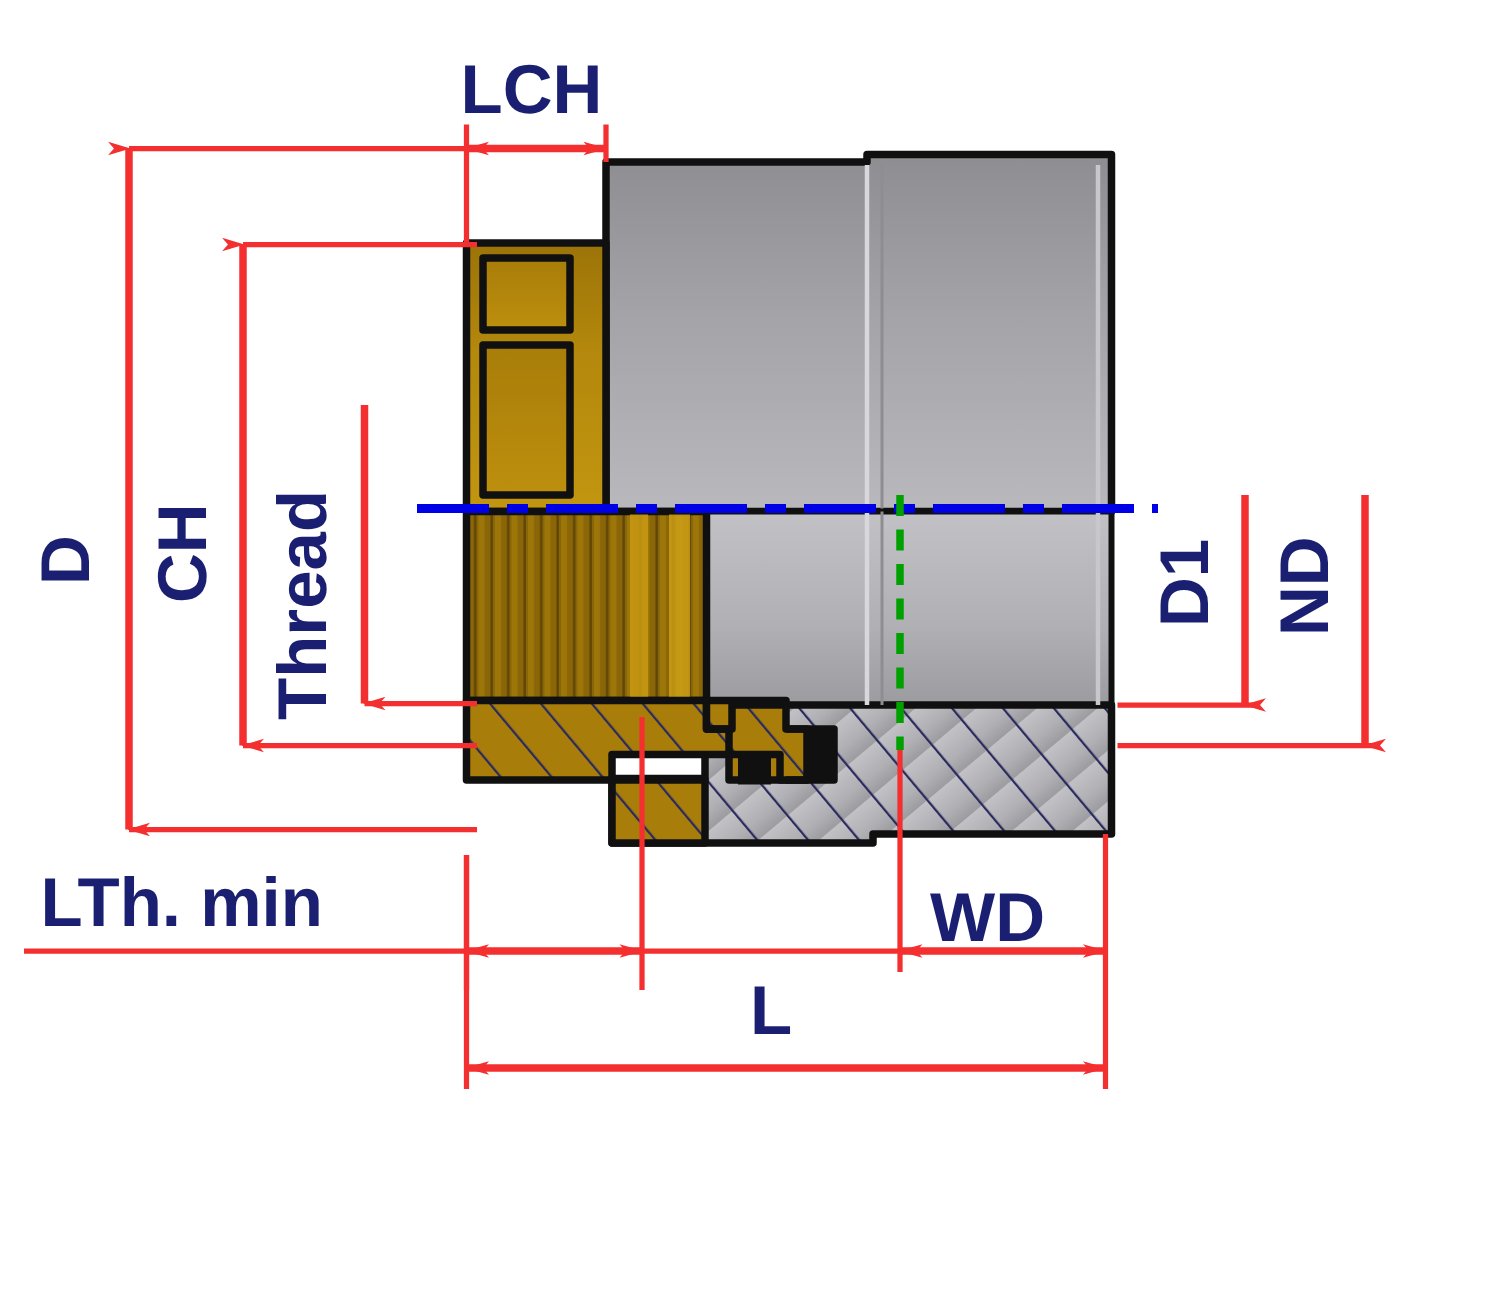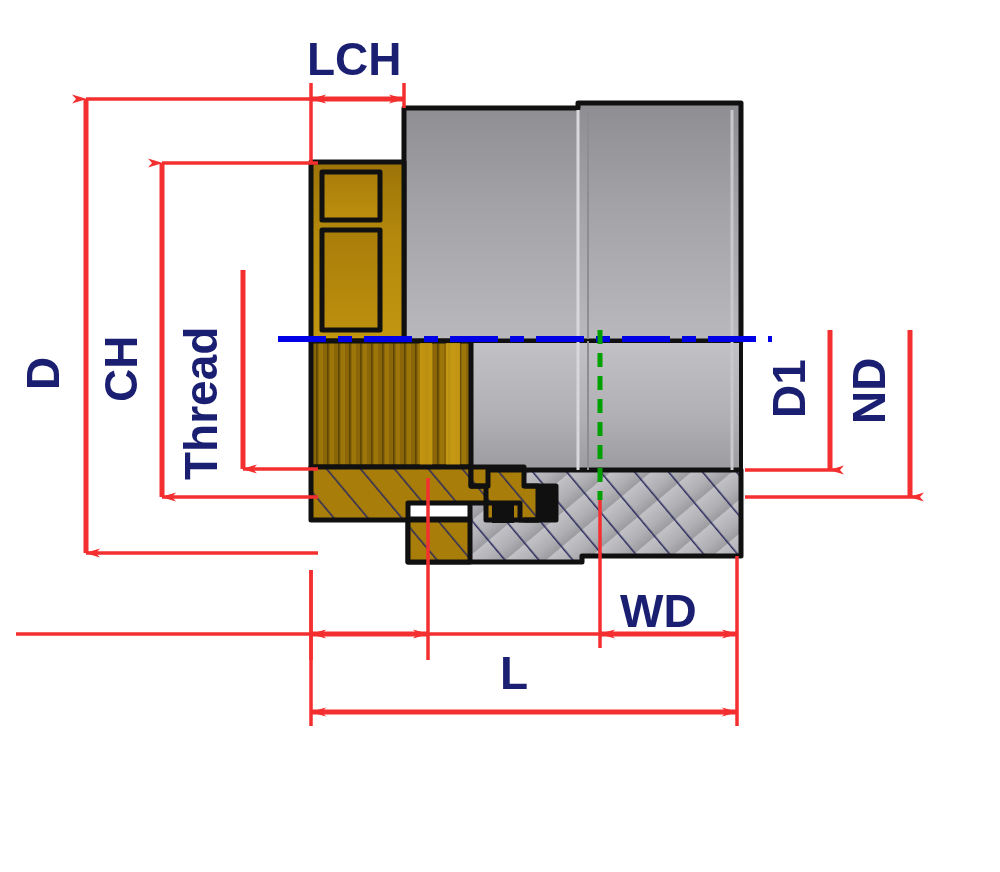--- a/index.html
+++ b/index.html
@@ -220,20 +220,21 @@
   </svg>
 
   <div class="dim-label" style="left:307px; top:36px; font-size:46px;">LCH</div>
 
   <div class="dim-label rot-ccw" style="left:20px; top:390px; font-size:46px;">D</div>
 
   <div class="dim-label rot-ccw" style="left:98px; top:402px; font-size:46px;">CH</div>
 
   <div class="dim-label rot-ccw" style="left:178px; top:480px; font-size:46px;">Thread</div>
 
+  <div class="dim-label" style="left:27px; top:578px; font-size:46px;">LTh. min</div>
 
   <div class="dim-label" style="left:500px; top:650px; font-size:46px;">L</div>
 
   <div class="dim-label" style="left:620px; top:588px; font-size:46px;">WD</div>
 
   <div class="dim-label rot-ccw" style="left:766px; top:418px; font-size:46px;">D1</div>
 
   <div class="dim-label rot-ccw" style="left:846px; top:424px; font-size:46px;">ND</div>
 
 </div>

